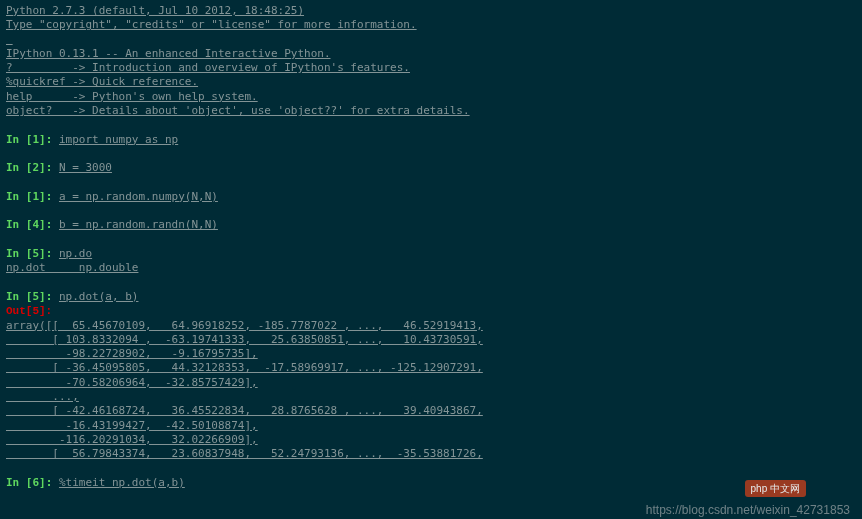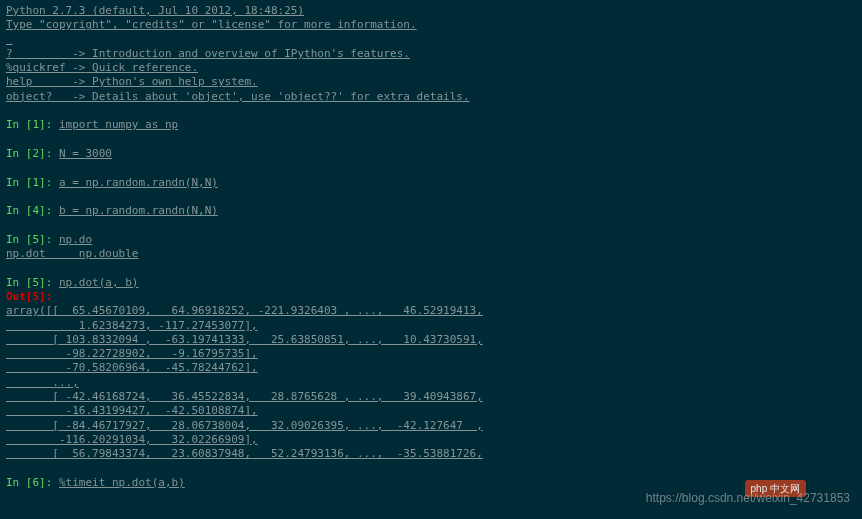--- a/index.html
+++ b/index.html
@@ -9,27 +9,27 @@
     font-size: 11px;
     line-height: 1.3;
     color: #839496;
     width: 862px;
     height: 519px;
     overflow: hidden;
     padding: 4px 6px;
     position: relative;
   }
   .line { white-space: pre; }
-  .green { color: #5fd75f; font-weight: normal; }
-  .red { color: #d70000; font-weight: bold; }
+  .green { color: #5fd75f; font-weight: bold; }
+  .red { color: #d70000; font-weight: bold; font-family: Liberation Mono, monospace; }
   .gray { color: #839496; text-decoration: underline; }
   .watermark {
     position: absolute;
     right: 12px;
-    bottom: 12px;
+    bottom: 0;
     color: rgba(200,200,200,0.55);
     font-size: 12px;
     font-family: Arial, sans-serif;
     text-align: right;
   }
   .logo {
     position: absolute;
     right: 56px;
     bottom: 22px;
     background: #aa3c1f;
@@ -41,53 +41,53 @@
     opacity: 0.9;
   }
 </style>
 </head>
 <body>
 
 <div>
   <div class="line gray">Python 2.7.3 (default, Jul 10 2012, 18:48:25)</div>
   <div class="line gray">Type "copyright", "credits" or "license" for more information.</div>
   <div class="line gray"> </div>
+  <div class="line gray">IPython 0.13.1 -- An enhanced Interactive Python.</div>
   <div class="line gray">?         -&gt; Introduction and overview of IPython's features.</div>
   <div class="line gray">%quickref -&gt; Quick reference.</div>
   <div class="line gray">help      -&gt; Python's own help system.</div>
   <div class="line gray">object?   -&gt; Details about 'object', use 'object??' for extra details.</div>
   <div class="line"> </div>
 
   <div class="line"><span class="green">In [1]: </span><span class="gray">import numpy as np</span></div>
   <div class="line"> </div>
 
   <div class="line"><span class="green">In [2]: </span><span class="gray">N = 3000</span></div>
   <div class="line"> </div>
 
-  <div class="line"><span class="green">In [1]: </span><span class="gray">a = np.random.randn(N,N)</span></div>
+  <div class="line"><span class="green">In [1]: </span><span class="gray">a = np.random.numpy(N,N)</span></div>
   <div class="line"> </div>
 
   <div class="line"><span class="green">In [4]: </span><span class="gray">b = np.random.randn(N,N)</span></div>
   <div class="line"> </div>
 
   <div class="line"><span class="green">In [5]: </span><span class="gray">np.do</span></div>
   <div class="line gray">np.dot     np.double</div>
   <div class="line"> </div>
 
   <div class="line"><span class="green">In [5]: </span><span class="gray">np.dot(a, b)</span></div>
   <div class="line"><span class="red">Out[5]:</span></div>
-  <div class="line gray">array([[  65.45670109,   64.96918252, -221.9326403 , ...,   46.52919413,</div>
-  <div class="line gray">           1.62384273, -117.27453077],</div>
+  <div class="line gray">array([[  65.45670109,   64.96918252, -185.7787022 , ...,   46.52919413,</div>
   <div class="line gray">       [ 103.8332094 ,  -63.19741333,   25.63850851, ...,   10.43730591,</div>
   <div class="line gray">         -98.22728902,   -9.16795735],</div>
-  <div class="line gray">         -70.58206964,  -45.78244762],</div>
+  <div class="line gray">       [ -36.45095805,   44.32128353,  -17.58969917, ..., -125.12907291,</div>
+  <div class="line gray">         -70.58206964,  -32.85757429],</div>
   <div class="line gray">       ...,</div>
   <div class="line gray">       [ -42.46168724,   36.45522834,   28.8765628 , ...,   39.40943867,</div>
   <div class="line gray">         -16.43199427,  -42.50108874],</div>
-  <div class="line gray">       [ -84.46717927,   28.06738004,   32.09026395, ...,  -42.127647  ,</div>
   <div class="line gray">        -116.20291034,   32.02266909],</div>
   <div class="line gray">       [  56.79843374,   23.60837948,   52.24793136, ...,  -35.53881726,</div>
   <div class="line"> </div>
 
   <div class="line"><span class="green">In [6]: </span><span class="gray">%timeit np.dot(a,b)</span></div>
 
 </div>
 
 <div class="logo">php 中文网</div>
 <div class="watermark">https://blog.csdn.net/weixin_42731853</div>

